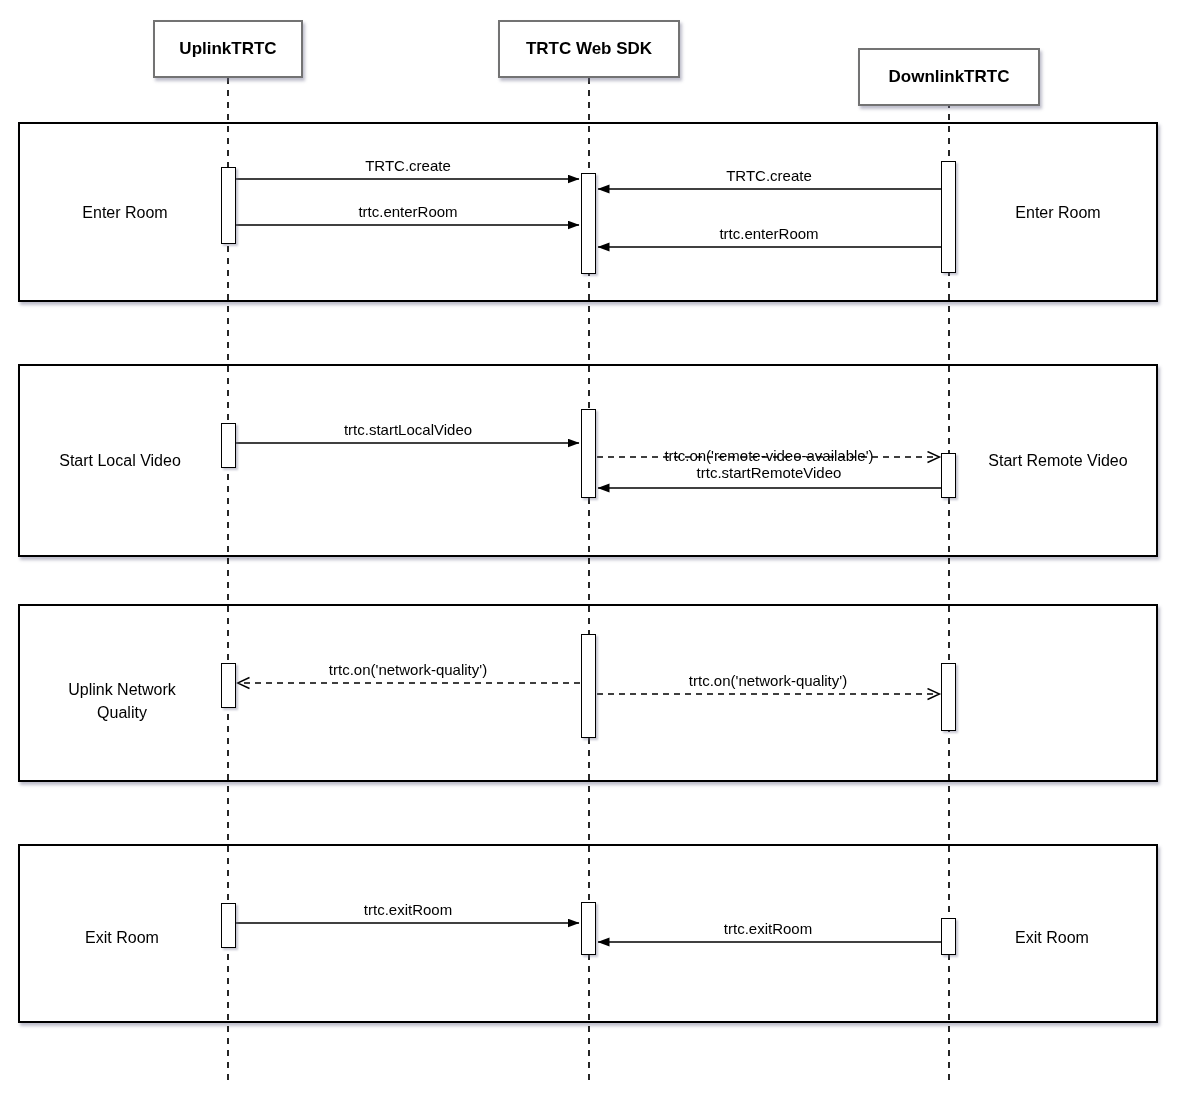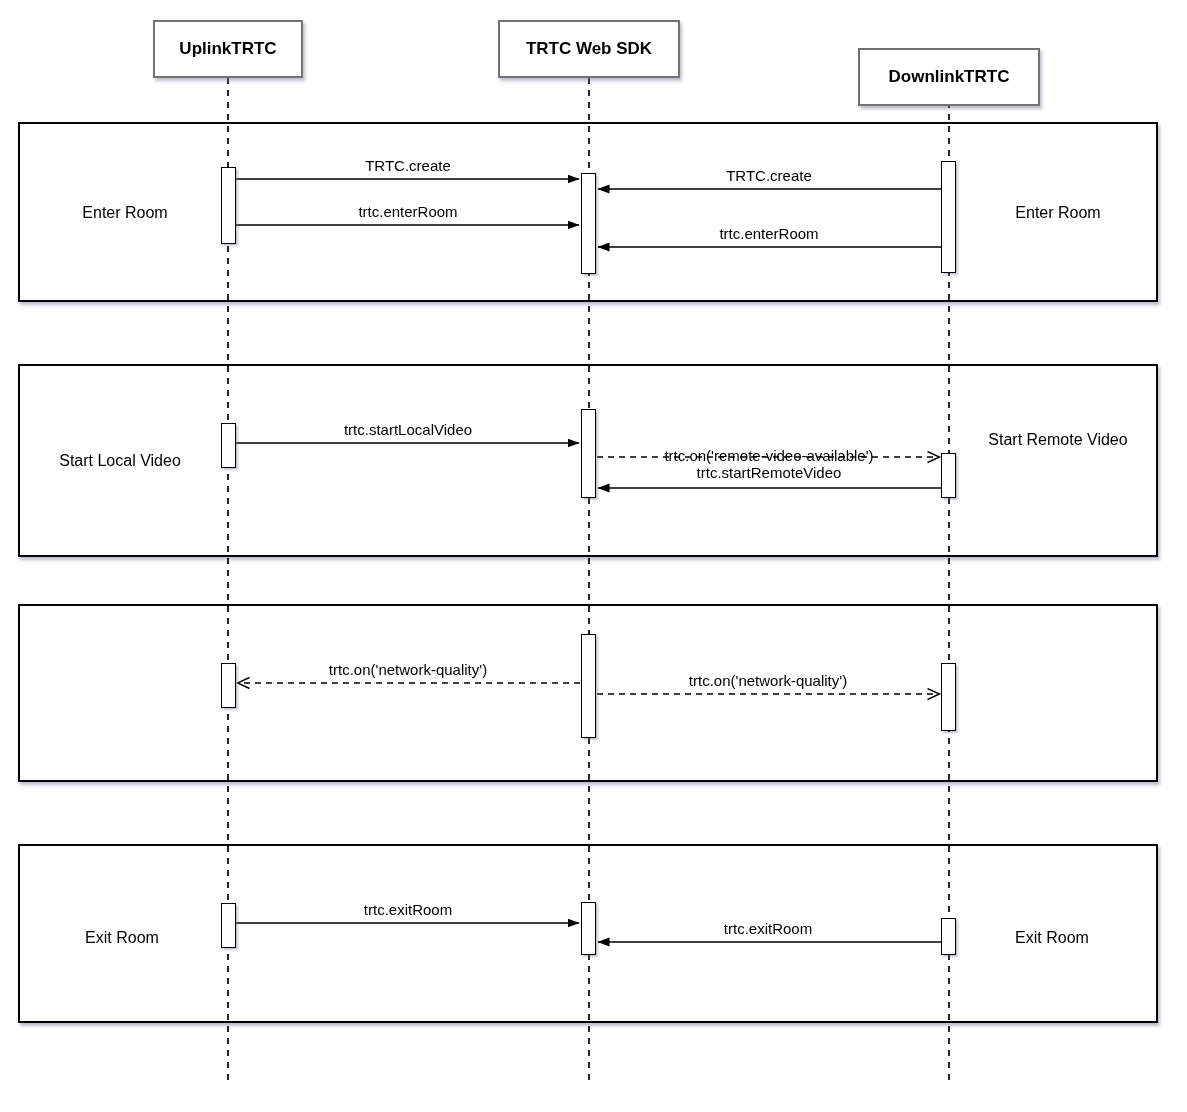--- a/index.html
+++ b/index.html
@@ -137,19 +137,20 @@
   <div class="msg-label" style="left:769px; top:472px;">trtc.startRemoteVideo</div>
   <div class="msg-label" style="left:408px; top:669px;">trtc.on('network-quality')</div>
   <div class="msg-label" style="left:768px; top:680px;">trtc.on('network-quality')</div>
   <div class="msg-label" style="left:408px; top:909px;">trtc.exitRoom</div>
   <div class="msg-label" style="left:768px; top:928px;">trtc.exitRoom</div>
 
   <div class="section-label" style="left:125px; top:213px; width:160px;">Enter Room</div>
   <div class="section-label" style="left:1058px; top:213px; width:180px;">Enter Room</div>
 
   <div class="section-label" style="left:120px; top:461px; width:160px;">Start Local Video</div>
-  <div class="section-label" style="left:1058px; top:440px; width:180px;">Start Remote Video</div>
+  <div class="section-label" style="left:1058px; top:461px; width:180px;">Start Remote Video</div>
 
+  <div class="section-label" style="left:122px; top:701px; width:150px;">Uplink Network Quality</div>
 
   <div class="section-label" style="left:122px; top:938px; width:160px;">Exit Room</div>
   <div class="section-label" style="left:1052px; top:938px; width:180px;">Exit Room</div>
 
 </div>
 
 </body></html>

